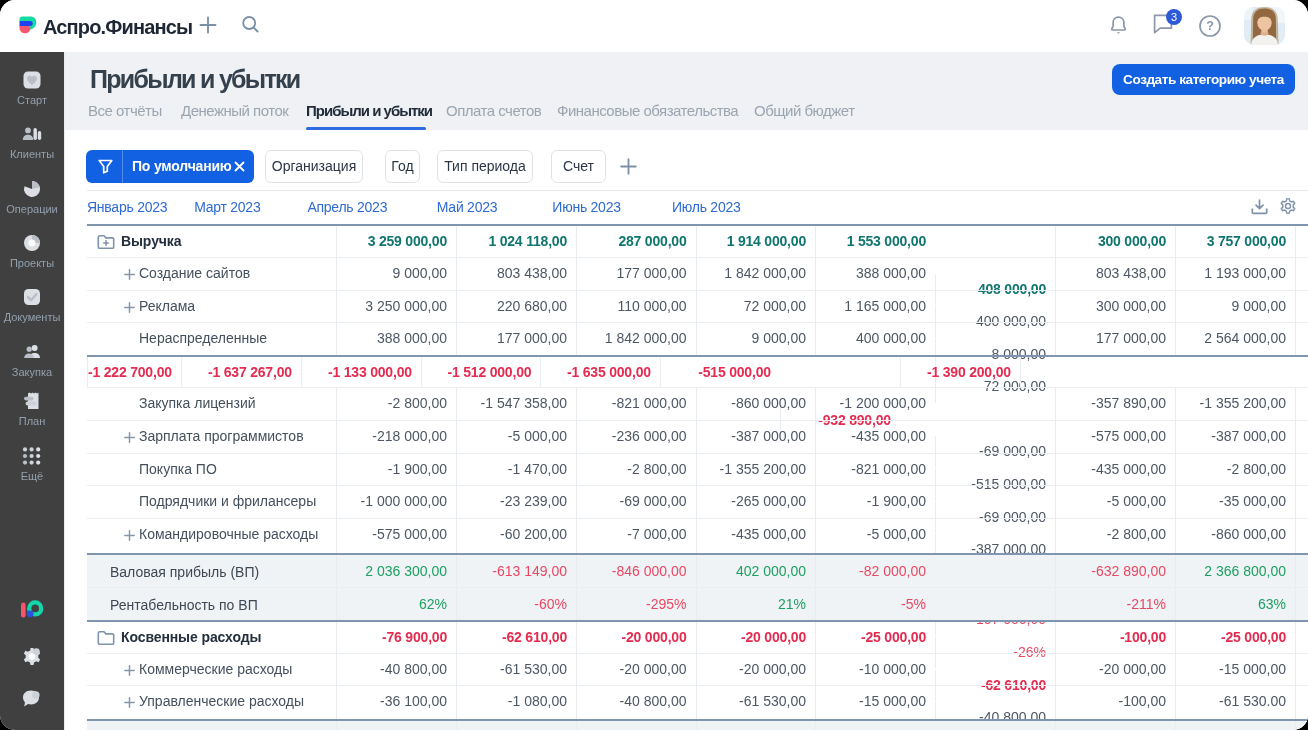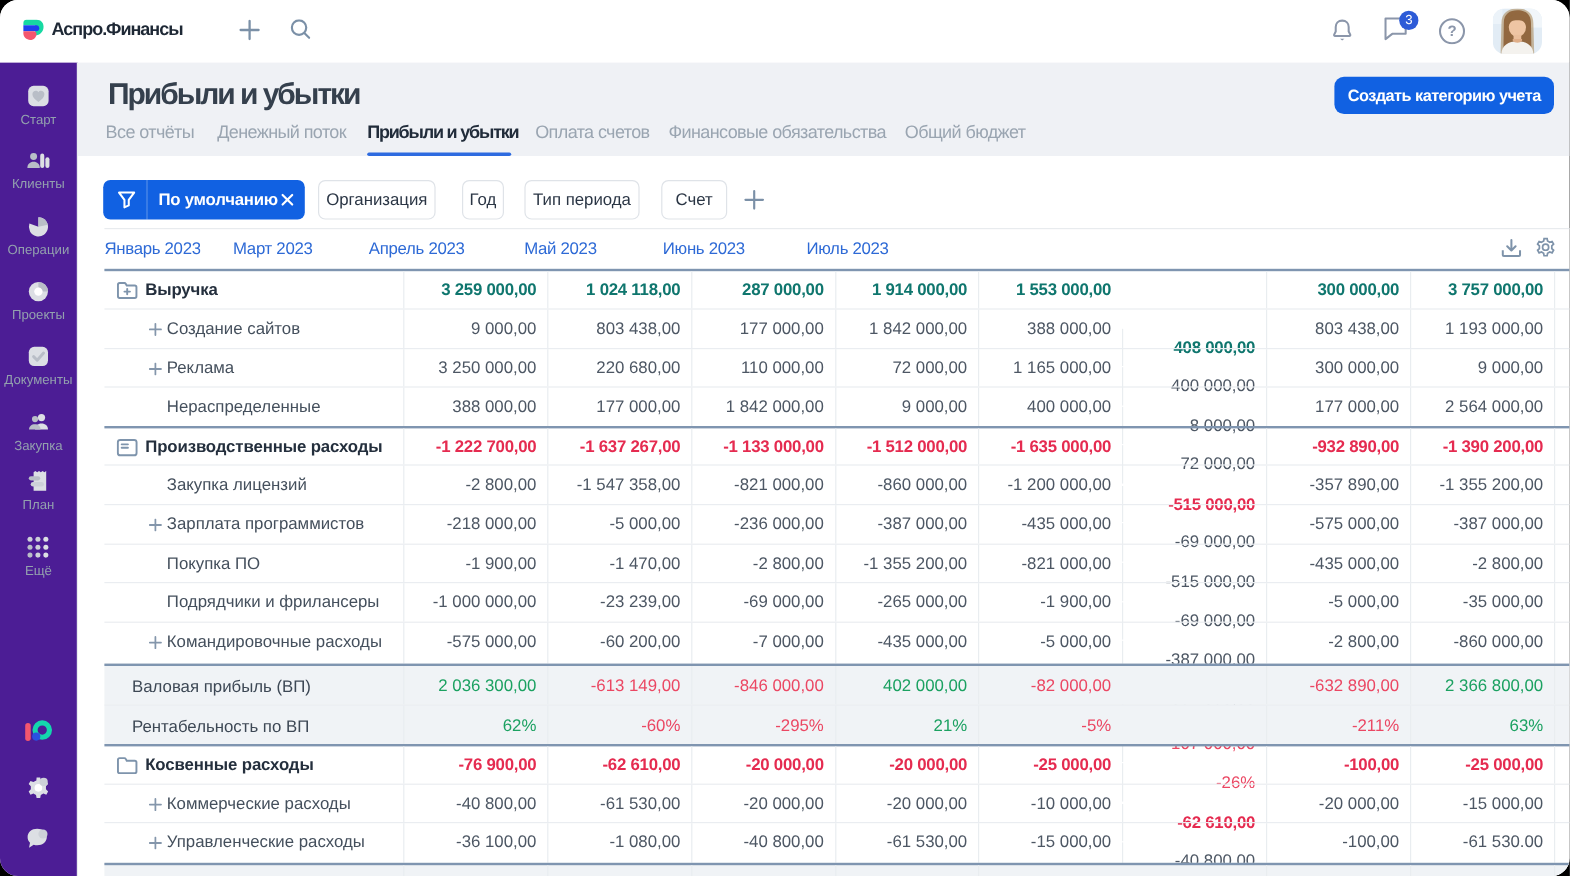--- a/index.html
+++ b/index.html
@@ -1,28 +1,28 @@
 <!DOCTYPE html>
 <html><head><meta charset="utf-8">
 <style>
 
 * { margin:0; padding:0; box-sizing:border-box; }
 html,body { width:1308px; height:730px; background:#000; font-family:"Liberation Sans", sans-serif; }
 .page { position:absolute; left:0; top:0; width:1308px; height:730px; background:#fff; border-radius:15px; overflow:hidden; }
 .topbar { position:absolute; left:0; top:0; width:100%; height:52px; background:#fff; z-index:5; }
 .logo { position:absolute; left:19px; top:16px; }
-.brand { position:absolute; left:43px; top:16px; font-size:15px; font-weight:700; color:#1e2835; letter-spacing:-0.85px; }
+.brand { position:absolute; left:43px; top:16px; font-size:20px; font-weight:700; color:#1e2835; letter-spacing:-0.85px; }
 .tb-plus { position:absolute; left:199px; top:16px; }
 .tb-search { position:absolute; left:242px; top:16px; }
 .tb-bell { position:absolute; left:1110px; top:15px; }
 .tb-chat { position:absolute; left:1152px; top:12px; }
 .badge { position:absolute; left:1166px; top:9px; width:16px; height:16px; border-radius:50%; background:#2d5bd7; color:#fff; font-size:11px; text-align:center; line-height:16px; z-index:6; }
 .tb-help { position:absolute; left:1199px; top:15px; }
 .avatar { position:absolute; left:1244px; top:7px; }
-.sidebar { position:absolute; left:0; top:52px; width:65px; bottom:0; background:#4c1d95; border-right:1px solid #eaedf0; z-index:4; }
+.sidebar { position:absolute; left:0; top:52px; width:65px; bottom:0; background:#404040; border-right:1px solid #eaedf0; z-index:4; }
 .sbitem { position:absolute; left:0; width:64px; text-align:center; }
 .sbicon { height:22px; }
 .sbicon svg { display:inline-block; vertical-align:top; }
 .sblabel { margin-top:3px; font-size:11px; color:#93a0ae; }
 .content { position:absolute; left:65px; top:52px; right:0; height:78px; background:#eff1f5; }
 .main { position:absolute; left:0; top:0; width:1308px; height:730px; }
 .h1 { position:absolute; left:90px; top:65px; font-size:25px; font-weight:700; color:#35404d; letter-spacing:-1.7px; }
 .tabs { position:absolute; left:0; top:102px; }
 .tab { position:absolute; top:0; font-size:15px; color:#9aa5b1; letter-spacing:-0.5px; white-space:nowrap; }
 .tab.active { color:#212c3a; font-weight:700; letter-spacing:-1.0px; }
@@ -194,27 +194,20 @@
           <div class="td num-td"><span class="vreg">177&nbsp;000,00</span></div>
           <div class="td num-td"><span class="vreg">1&nbsp;842&nbsp;000,00</span></div>
           <div class="td num-td"><span class="vreg">9&nbsp;000,00</span></div>
           <div class="td num-td"><span class="vreg">400&nbsp;000,00</span></div>
           <div class="td num-td"><span class="vreg">72&nbsp;000,00</span></div>
           <div class="td num-td"><span class="vreg">177&nbsp;000,00</span></div>
           <div class="td num-td"><span class="vreg">2&nbsp;564&nbsp;000,00</span></div>
           <div class="td num-td last"></div>
         </div>
         <div class="tr bt-strong" style="height:32.6px;">
-          <div class="td name-td">
-            <span class="picon"><svg width="18" height="16" viewBox="0 0 18 16" fill="none" stroke="#7e94ac" stroke-width="1.6">
-                <rect x="1.2" y="1.6" width="15.6" height="12.8" rx="2"></rect>
-                <path d="M4.4 5.3 L9.6 5.3 M4.4 8.1 L9.6 8.1" stroke-linecap="round"></path>
-              </svg></span>
-            <span class="pname">Производственные&nbsp;расходы</span>
-          </div>
           <div class="td num-td"><span class="vneg b">-1&nbsp;222&nbsp;700,00</span></div>
           <div class="td num-td"><span class="vneg b">-1&nbsp;637&nbsp;267,00</span></div>
           <div class="td num-td"><span class="vneg b">-1&nbsp;133&nbsp;000,00</span></div>
           <div class="td num-td"><span class="vneg b">-1&nbsp;512&nbsp;000,00</span></div>
           <div class="td num-td"><span class="vneg b">-1&nbsp;635&nbsp;000,00</span></div>
           <div class="td num-td"><span class="vneg b">-515&nbsp;000,00</span></div>
           <div class="td num-td"><span class="vneg b">-932&nbsp;890,00</span></div>
           <div class="td num-td"><span class="vneg b">-1&nbsp;390&nbsp;200,00</span></div>
           <div class="td num-td last"></div>
         </div>

